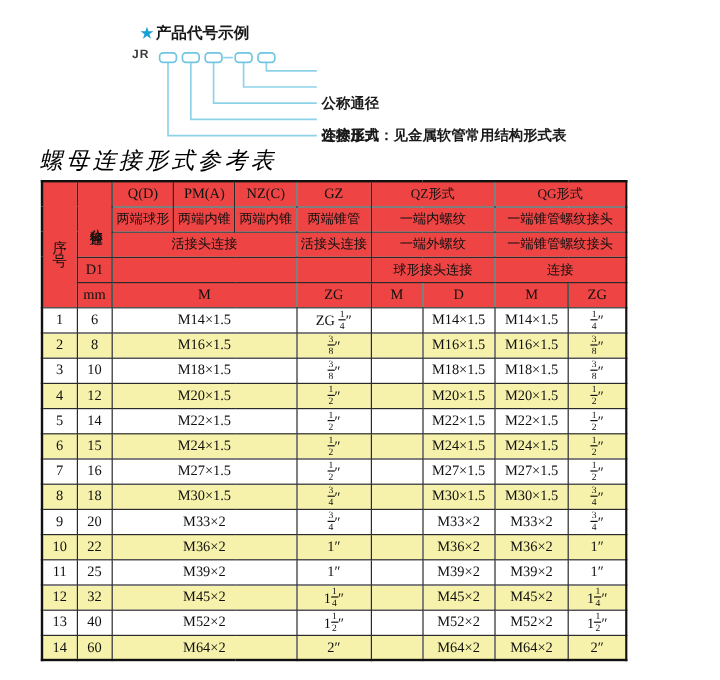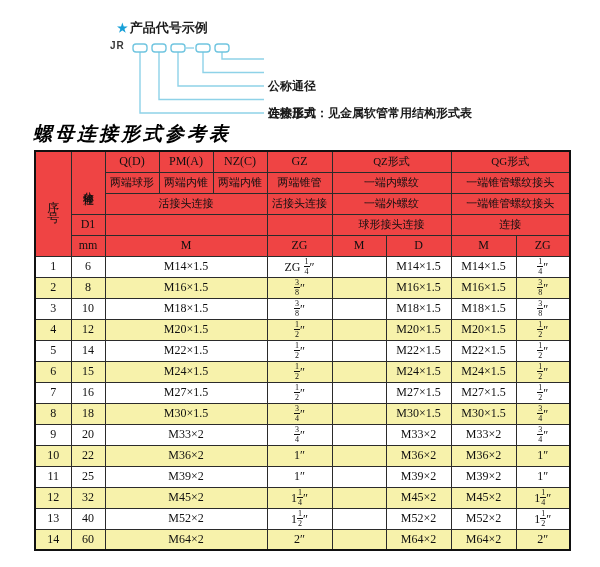--- a/index.html
+++ b/index.html
@@ -1,30 +1,30 @@
 <!DOCTYPE html>
 <html><head>
 <meta charset="utf-8">
 <style>
   html,body{margin:0;padding:0;background:#fff;}
-  .page{position:relative;width:600px;height:567px;background:#ffffff;overflow:hidden;
+  .page{position:relative;width:523px;height:567px;background:#ffffff;overflow:hidden;
         font-family:"Liberation Sans",sans-serif;color:#1a1a1a;}
 
   
   .diag-svg{position:absolute;left:0;top:0;width:600px;height:130px;}
   .diag-head{position:absolute;left:117px;top:19px;font-size:13px;font-weight:bold;white-space:nowrap;}
   .diag-head .star{color:#18a0d8;margin-right:2px;font-size:12px;}
   .code-prefix{position:absolute;left:110px;top:40px;font-size:10px;font-weight:bold;color:#3a3a3a;
                letter-spacing:1px;}
   .diag-label{position:absolute;left:268px;font-size:12px;font-weight:bold;white-space:nowrap;
               line-height:13px;}
 
   
   .tbl-title{position:absolute;left:33px;top:121px;margin:0;font-family:"DejaVu Serif",serif;
-             font-style:italic;font-weight:bold;font-size:19px;letter-spacing:3px;color:#000;}
+             font-style:italic;font-weight:normal;font-size:19px;letter-spacing:3px;color:#000;}
 
   
   .tbl{position:absolute;left:34px;top:150px;border-collapse:collapse;table-layout:fixed;
        font-family:"Liberation Serif",serif;border:2px solid #111;}
   .tbl th,.tbl td{border:1px solid #2b2b2b;padding:0;text-align:center;vertical-align:middle;
        font-weight:normal;font-size:12px;color:#101010;white-space:nowrap;overflow:hidden;}
   .tbl thead th{background:#ef4444;font-size:11px;}
   .tbl thead th.lat{font-size:12px;font-family:"Liberation Serif",serif;}
   .tbl thead tr,.tbl tbody tr{height:21px;}
   .tbl tbody tr.alt td{background:#f7f2ab;}

